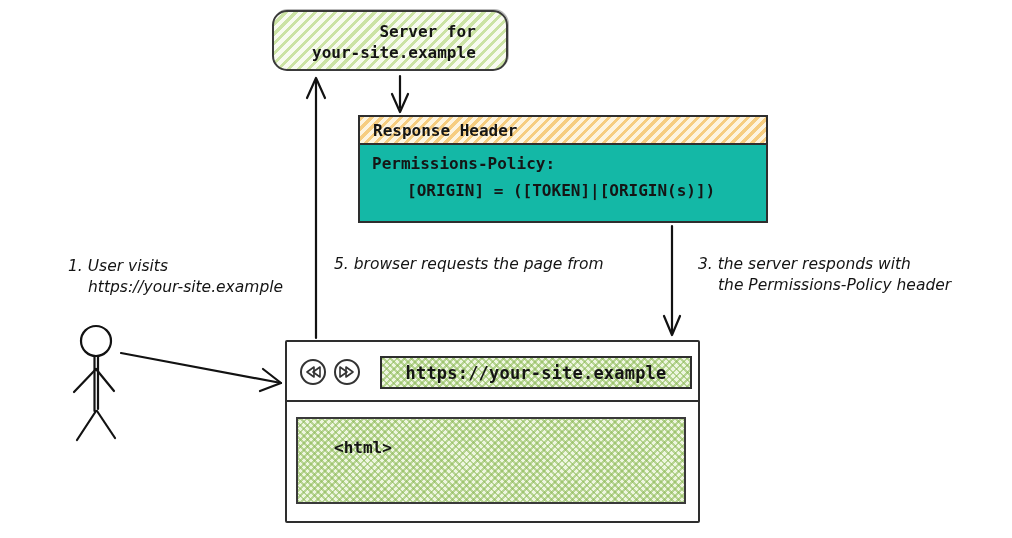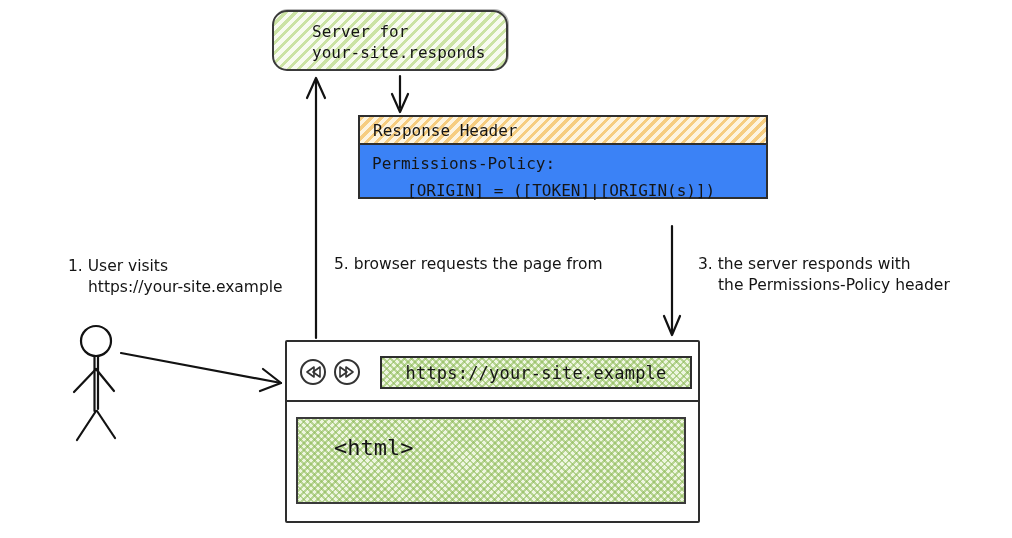--- a/index.html
+++ b/index.html
@@ -1,21 +1,21 @@
 <!DOCTYPE html>
 <html><head>
 <meta charset="utf-8">
 <style>
   html,body{margin:0;padding:0;background:#ffffff;}
   #canvas{
     position:relative;width:1012px;height:538px;background:#ffffff;overflow:hidden;
     font-family:"DejaVu Sans", sans-serif;color:#111;
   }
-  .mono{font-family:"DejaVu Sans Mono", monospace;font-weight:normal;color:#151515;}
-  .hand{font-family:"DejaVu Sans", cursive;font-size:15.5px;line-height:21px;color:#141414;}
+  .mono{font-family:"DejaVu Sans Mono", monospace;font-weight:bold;color:#151515;text-align:right;}
+  .hand{font-family:"DejaVu Sans", cursive;font-style:italic;font-size:15.5px;line-height:21px;color:#141414;}
 
   
   .hatch-green{
     background:repeating-linear-gradient(135deg,#cbe3a4 0 3px,#f8fbf0 3px 7px);
   }
   .hatch-orange{
     background:repeating-linear-gradient(135deg,#f6cd80 0 3px,#fdf4df 3px 7px);
   }
   .crosshatch-green{
     background-color:#eef6e0;
@@ -27,22 +27,22 @@
   
   .server-box{
     position:absolute;left:272px;top:10px;width:236px;height:61px;
     border:2px solid #3a3a3a;border-radius:15px;box-sizing:border-box;
     box-shadow:1px -1px 0 0 #b9b9b9;
   }
   .server-box .txt{position:absolute;left:38px;top:9px;font-size:16px;line-height:21px;}
 
   
   .response-box{
-    position:absolute;left:358px;top:115px;width:410px;height:84px;
-    border:2px solid #2e2e2e;box-sizing:border-box;background:#3b82f6;
+    position:absolute;left:358px;top:115px;width:410px;height:108px;
+    border:2px solid #2e2e2e;box-sizing:border-box;background:#14b8a6;
   }
   .response-box .hdr{
     position:relative;height:28px;border-bottom:2px solid #2e2e2e;box-sizing:border-box;
   }
   .response-box .hdr .t{position:absolute;left:13px;top:4px;font-size:16px;}
   .response-box .body{position:relative;}
   .response-box .l1{position:absolute;left:12px;top:9px;font-size:16px;}
   .response-box .l2{position:absolute;left:47px;top:36px;font-size:16px;}
 
   
@@ -64,21 +64,21 @@
   .url-bar{
     position:absolute;left:93px;top:14px;width:312px;height:33px;
     border:2px solid #2e2e2e;box-sizing:border-box;
     display:flex;align-items:center;justify-content:center;
   }
   .url-bar .u{font-size:17px;letter-spacing:0.2px;}
   .content-box{
     position:absolute;left:9px;top:75px;width:390px;height:87px;
     border:2px solid #3a3a3a;box-sizing:border-box;
   }
-  .content-box .code{position:absolute;left:36px;top:17px;font-size:22px;line-height:24px;}
+  .content-box .code{position:absolute;left:36px;top:17px;font-size:16px;line-height:24px;}
 
   
   #overlay{position:absolute;left:0;top:0;width:1012px;height:538px;pointer-events:none;}
   #overlay .stroke{stroke:#121212;stroke-width:2.2;fill:none;stroke-linecap:round;stroke-linejoin:round;}
 </style>
 </head>
 <body>
 
 <div id="canvas">
 
@@ -111,21 +111,21 @@
 
     <g>
       <path class="stroke" d="M672 226 L672 332"></path>
       <path class="stroke" d="M664 316 L672 335 L680 316"></path>
     </g>
   </svg>
 
   <div class="server-box hatch-green">
     <div class="txt mono">
       <div>Server for</div>
-      <div>your-site.responds</div>
+      <div>your-site.example</div>
     </div>
   </div>
 
   <div class="response-box">
     <div class="hdr hatch-orange">
       <span class="t mono">Response Header</span>
     </div>
     <div class="body">
       <div class="l1 mono">Permissions-Policy:</div>
       <div class="l2 mono">[ORIGIN] = ([TOKEN]|[ORIGIN(s)])</div>

